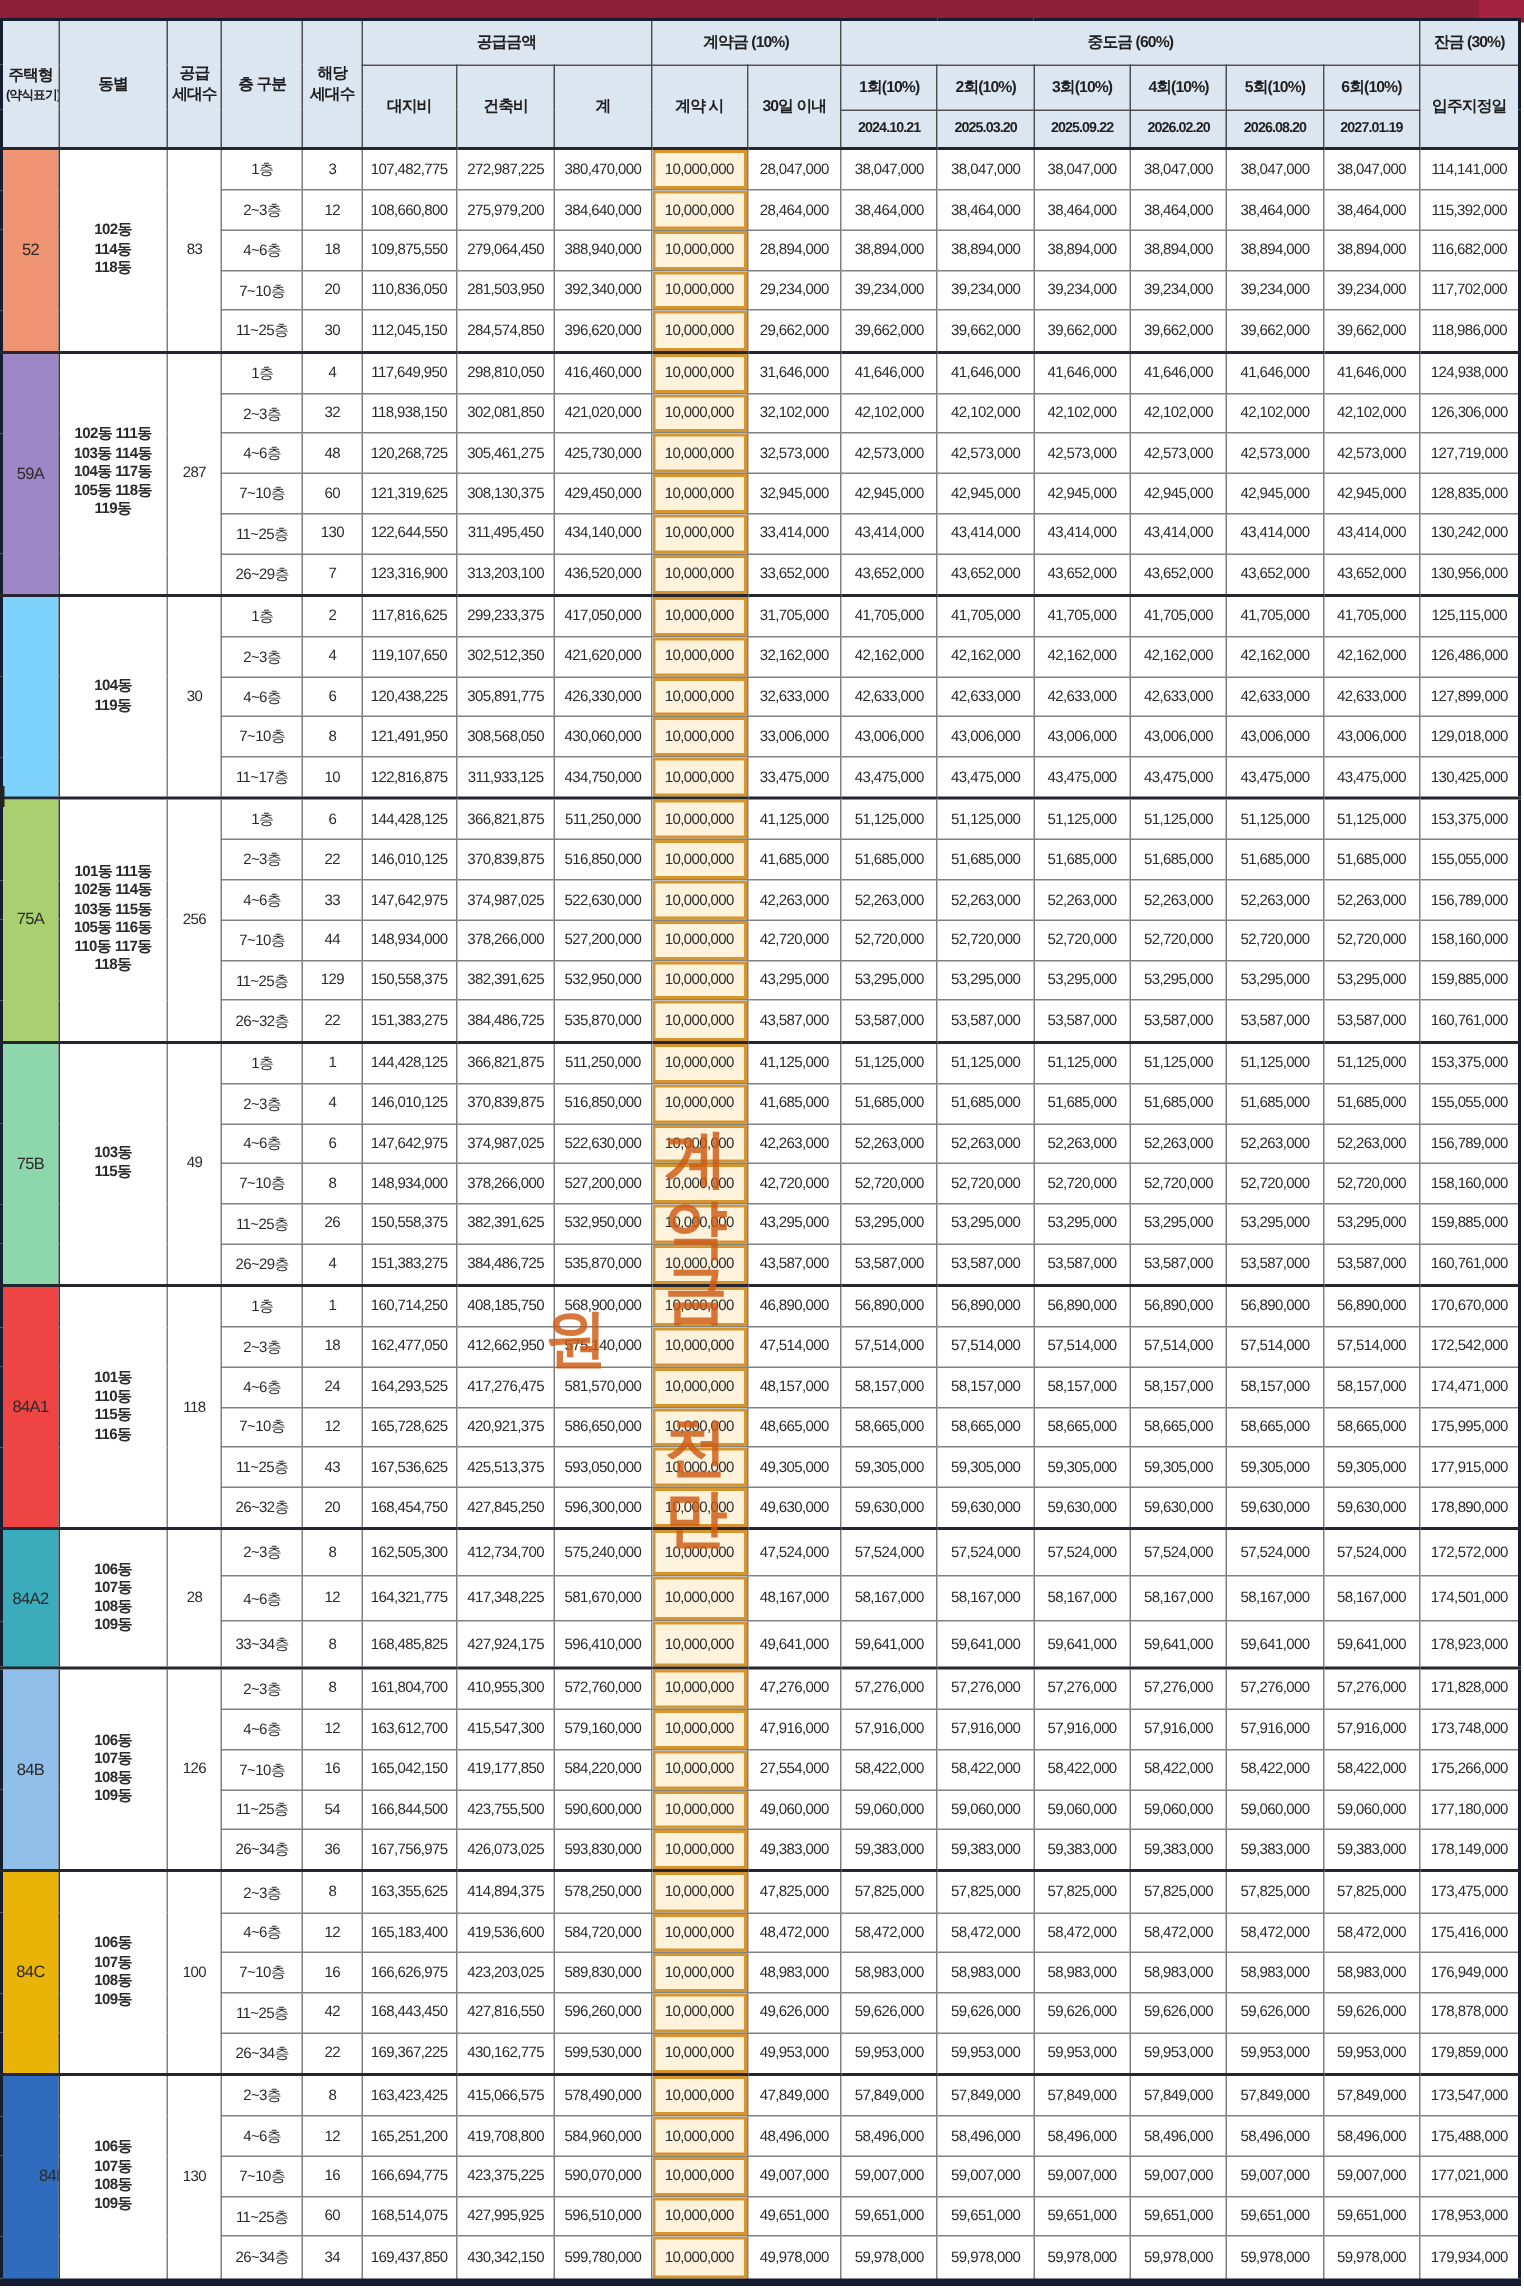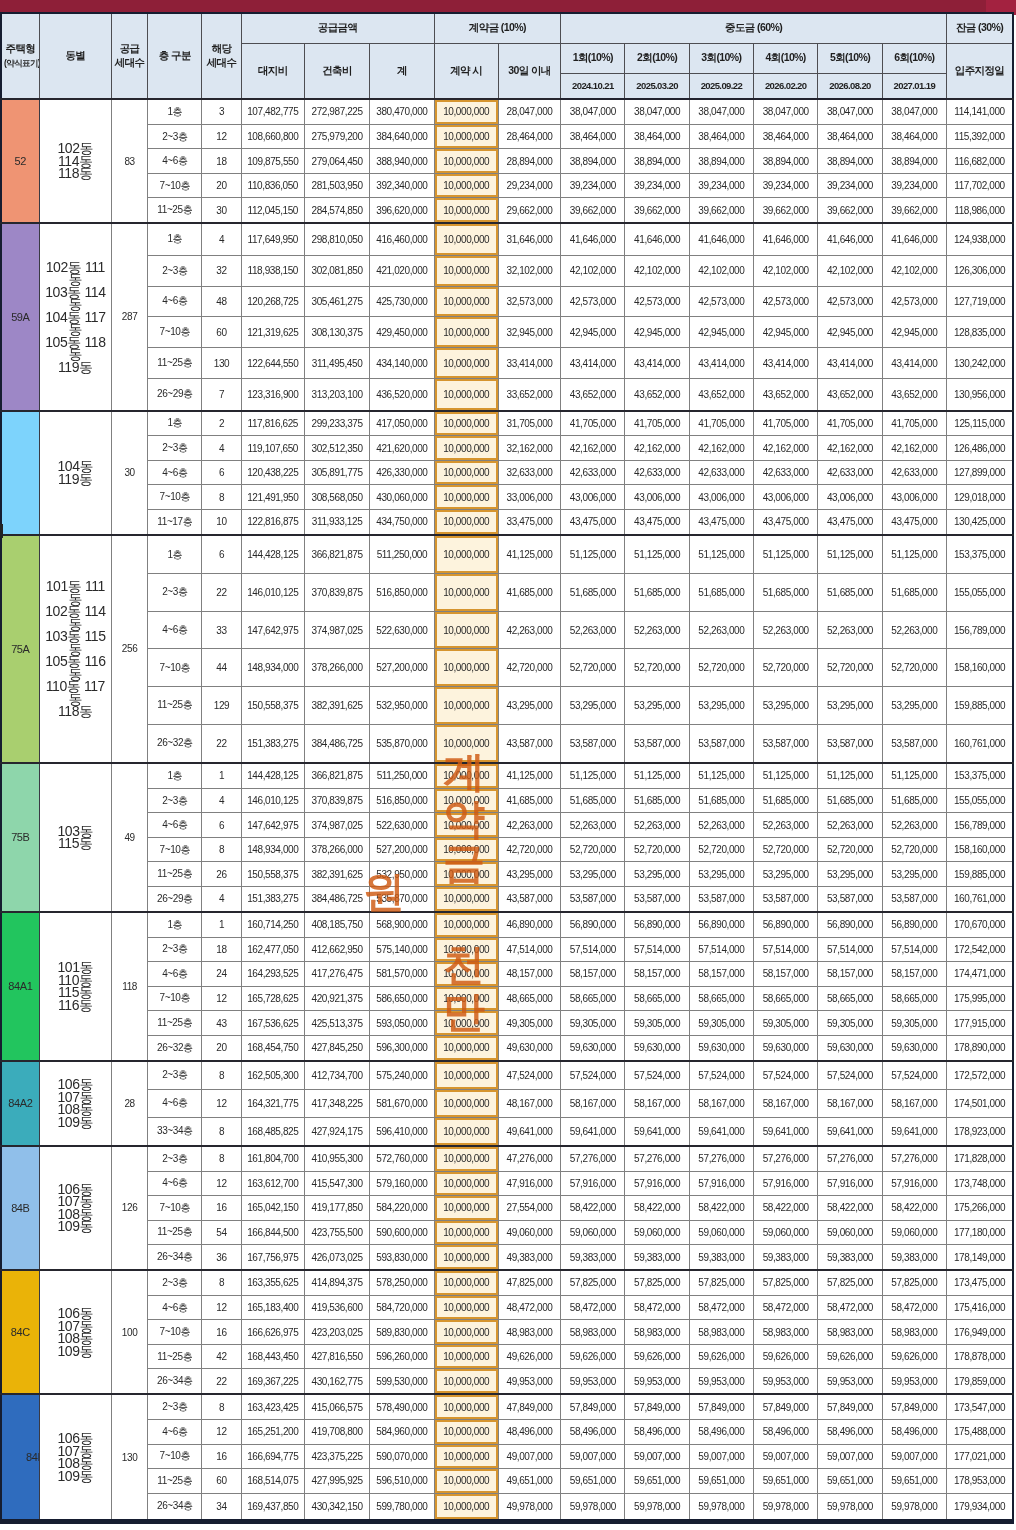--- a/index.html
+++ b/index.html
@@ -14,21 +14,21 @@
         font-size:10px;letter-spacing:-0.4px;overflow:hidden;white-space:nowrap;}
   thead th{background:#dce6f1;font-weight:bold;font-size:10.5px;letter-spacing:-0.6px;
         border-color:#4d4d52;}
   thead tr:nth-child(1){height:30px;}
   thead tr:nth-child(2){height:30px;}
   thead tr:nth-child(3){height:26px;}
   thead tr:last-child th{border-bottom:2px solid #23232e;}
   th .sub{font-size:8.5px;font-weight:bold;}
   th.rdate{font-size:9.5px;}
   td.type{font-weight:normal;font-size:11px;border-color:#3a3a44;}
-  td.bld{font-size:14px;line-height:12.5px;white-space:normal;}
+  td.bld{font-size:10px;line-height:12.5px;white-space:normal;font-weight:bold;}
   td.floor{font-size:10px;}
   td.contract{background:#fdf3dd;box-shadow:inset 0 0 0 2px #d6952f;}
   td.grp-top{border-top:2px solid #26262e;}
   tbody td{color:#2a2a2a;}
   .watermark{position:absolute;left:424px;top:688px;height:330px;width:80px;z-index:5;
         writing-mode:vertical-rl;text-orientation:upright;pointer-events:none;
         font-size:42px;font-weight:800;letter-spacing:5px;color:#cf5a12;opacity:.82;
         text-align:center;line-height:80px;}
   .edge-mark{position:absolute;left:0;top:512px;width:3px;height:14px;background:#222;}
 </style>
@@ -553,21 +553,21 @@
             <td>43,587,000</td>
             <td>53,587,000</td>
             <td>53,587,000</td>
             <td>53,587,000</td>
             <td>53,587,000</td>
             <td>53,587,000</td>
             <td>53,587,000</td>
             <td>160,761,000</td>
           </tr>
           <tr>
-            <td rowspan="6" class="type grp-top" style="background: #22c55e; margin-left: 20px;">84A1</td>
+            <td rowspan="6" class="type grp-top" style="background: #ef4444; margin-left: 20px;">84A1</td>
             <td rowspan="6" class="bld grp-top">101동<br>110동<br>115동<br>116동</td>
             <td rowspan="6" class="grp-top">118</td>
             <td class="grp-top floor">1층</td>
             <td class="grp-top">1</td>
             <td class="grp-top">160,714,250</td>
             <td class="grp-top">408,185,750</td>
             <td class="grp-top">568,900,000</td>
             <td class="grp-top contract">10,000,000</td>
             <td class="grp-top">46,890,000</td>
             <td class="grp-top">56,890,000</td>

